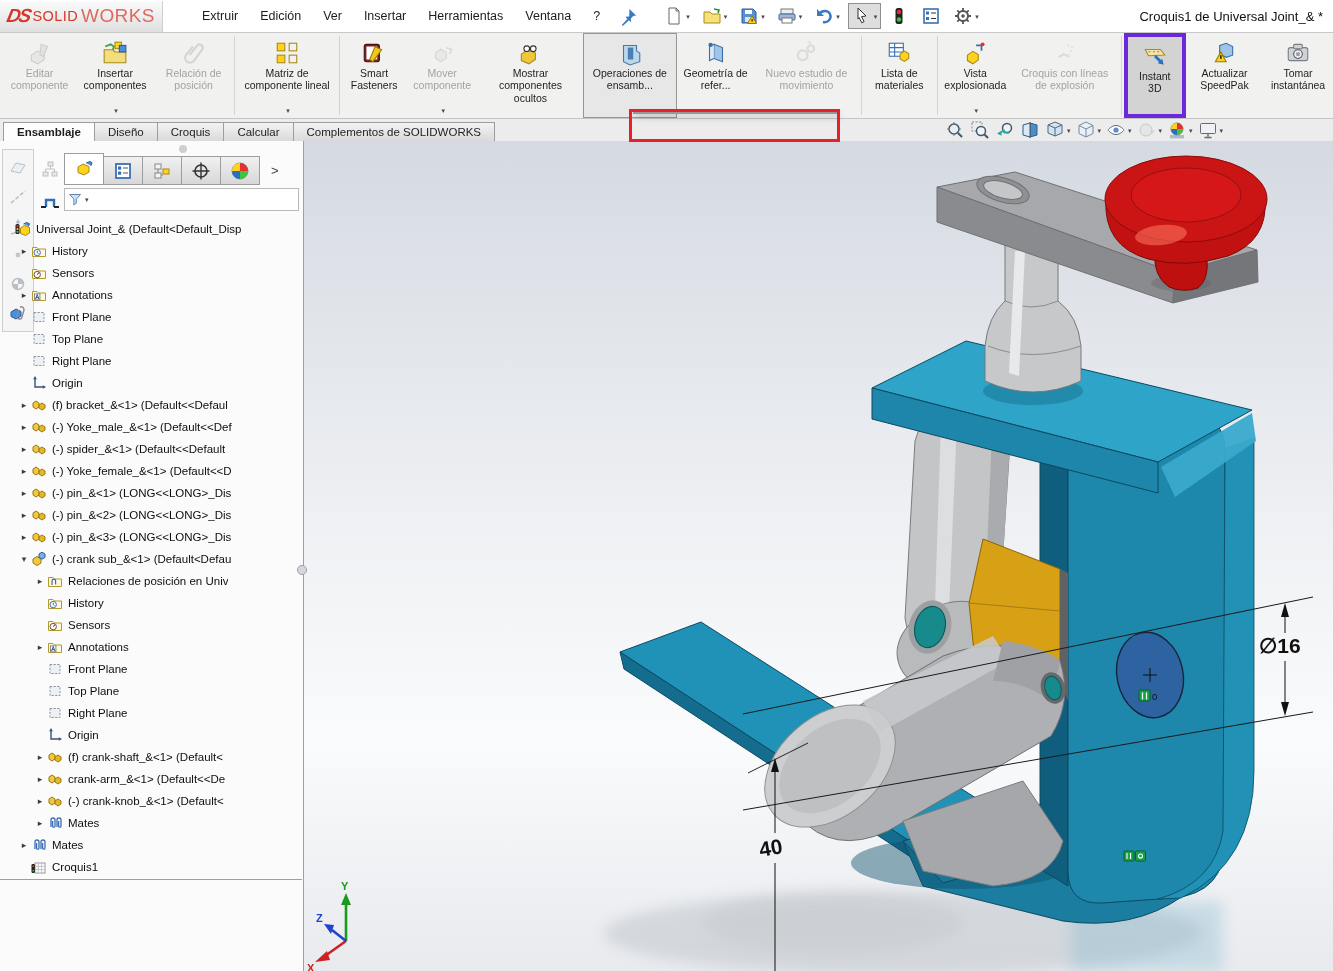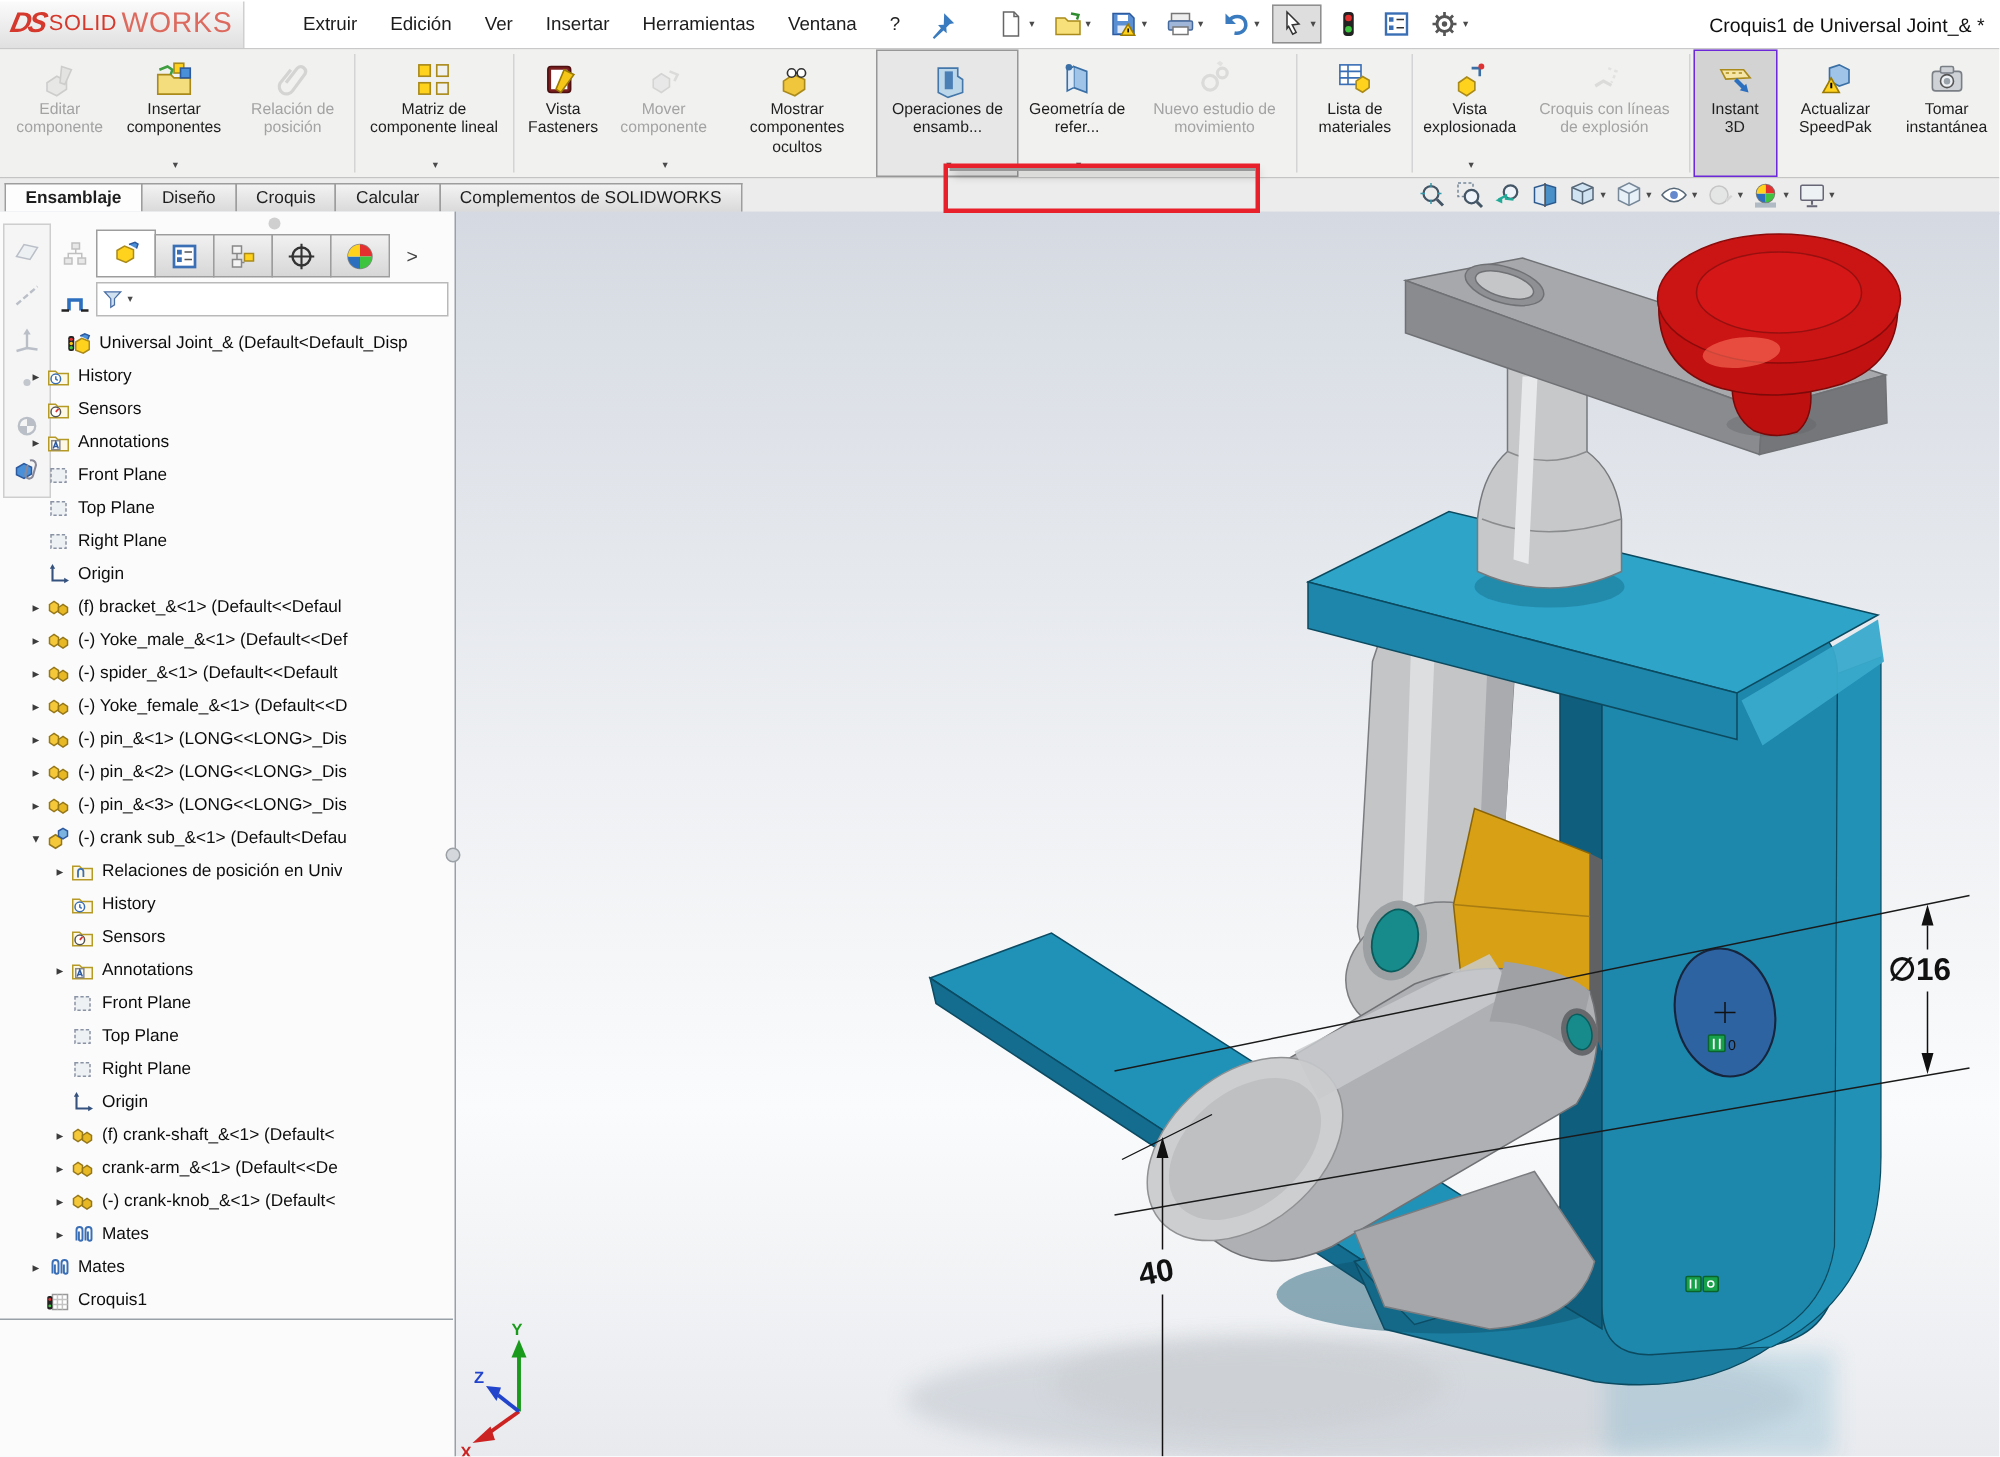--- a/index.html
+++ b/index.html
@@ -24,21 +24,21 @@
 
 .ribbon{height:85px;background:#f1f1f0;border-bottom:1px solid #c4c4c4;display:flex;align-items:stretch;padding-left:4px}
 .rb{display:flex;flex-direction:column;align-items:center;padding:6px 5px 2px;max-width:96px;min-width:44px;
     text-align:center;border:1px solid transparent}
 .rb .ic{width:26px;height:26px;margin-bottom:1px;flex:none}
 .rb .lbl{font-size:10.5px;line-height:1.18;color:#1e1e1e}
 .rb.disabled .lbl{color:#a3a3a3}
 .rb.disabled .ic{opacity:.4;filter:grayscale(1)}
 .rb .caret{margin-top:auto;padding-bottom:1px}
 .rb.pressed{background:#e7e7e7;border:1px solid #979797}
-.rb.active{background:#d3d3d3;border:1px solid #6d28d9}
+.rb.active{background:#d3d3d3;border:4px solid #6d28d9}
 .rb.wide{max-width:138px}
 .rsep{width:1px;background:#d4d4d4;margin:3px 2px;flex:none}
 
 .tabrow{height:23px;background:#ececec;border-bottom:1px solid #bdbdbd;display:flex;align-items:flex-end;
         padding-left:3px;position:relative}
 .ctab{font-size:11.5px;color:#1e1e1e;padding:3px 13px 4px;background:linear-gradient(#f3f3f3,#d8d8d8);
       border:1px solid #9d9d9d;border-bottom:none;margin-right:-1px;white-space:nowrap}
 .ctab.active{background:#fdfdfd;font-weight:bold}
 .headsup{position:absolute;left:945px;top:1px;display:flex;align-items:center}
 .hu{display:flex;align-items:center;margin-right:5px}
@@ -212,21 +212,21 @@
       <div class="lbl">Matriz de componente lineal</div>
       <span class="caret">▾</span>
     </div>
     <div class="rsep"></div>
     <div class="rb">
       <span class="ic"><svg viewBox="0 0 24 24">
           <rect x="3" y="4" width="14" height="16" rx="2" fill="#7a1f1f" stroke="#4d0f0f"></rect>
           <rect x="5" y="6" width="10" height="12" fill="#fff"></rect>
           <path d="M13 6l6 3-8 11-3-2z" fill="#f5c518" stroke="#9a7a00"></path>
         </svg></span>
-      <div class="lbl">Vista Fasteners</div>
+      <div class="lbl">Smart Fasteners</div>
     </div>
     <div class="rb disabled">
       <span class="ic"><svg viewBox="0 0 24 24">
           <path d="M6 12l5-3.5 5 3v5l-5 3.5-5-3z" fill="#ddd" stroke="#aaa"></path>
           <path d="M16 7l5 2-2 4" fill="none" stroke="#bbb" stroke-width="1.6"></path>
         </svg></span>
       <div class="lbl">Mover componente</div>
       <span class="caret">▾</span>
     </div>
     <div class="rb">
@@ -626,21 +626,21 @@
           <div class="pchev">&gt;</div>
         </div>
       <div class="filterrow">
           <span class="ic"><svg viewBox="0 0 18 18">
               <path d="M2 3h13l-5 5.5v5l-3 2v-7z" fill="#cfe0f0" stroke="#4a6fa5"></path>
             </svg></span>
           <span class="caret">▾</span>
         </div>
     </div>
     <div class="tree" id="tree">
-        <div class="trow" style="padding-left: 2px; justify-content: center;">
+        <div class="trow" style="padding-left: 2px;">
           <span class="texp"></span>
           <span class="tico"><svg viewBox="0 0 16 16">
               <rect x="0.5" y="3" width="4" height="10" rx="1.5" fill="#222"></rect>
               <circle cx="2.5" cy="5.2" r="1.1" fill="#e53030"></circle>
               <circle cx="2.5" cy="8" r="1.1" fill="#f5c518"></circle>
               <circle cx="2.5" cy="10.8" r="1.1" fill="#3ec43e"></circle>
               <path d="M5.5 7l4-2.5 5 2V12l-4 2.5-5-2z" fill="#ffd21e" stroke="#a98a1a"></path>
               <path d="M8.5 3l3-1.5 3 1.2-1 2.6" fill="#4a90d9" stroke="#2d5a9e"></path>
             </svg></span>
           <span class="tlbl">Universal Joint_&amp;  (Default&lt;Default_Disp</span>

